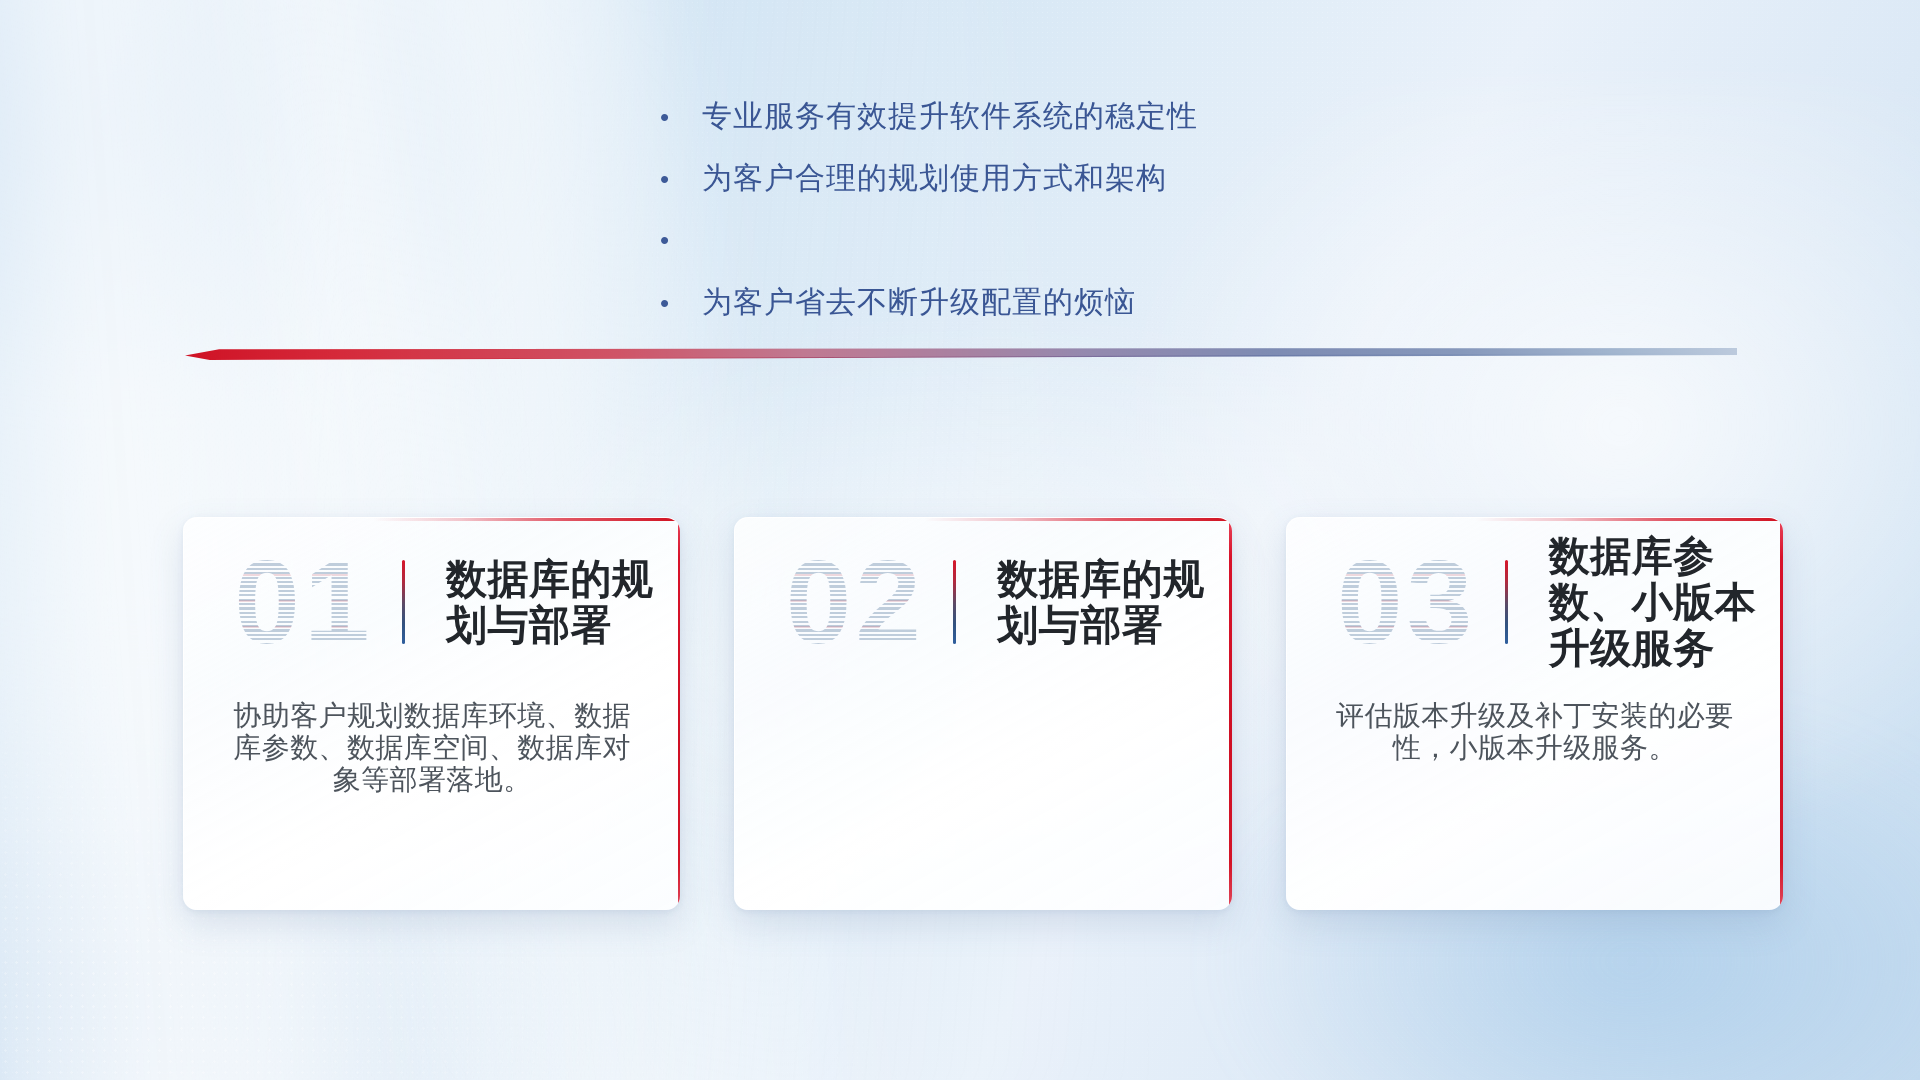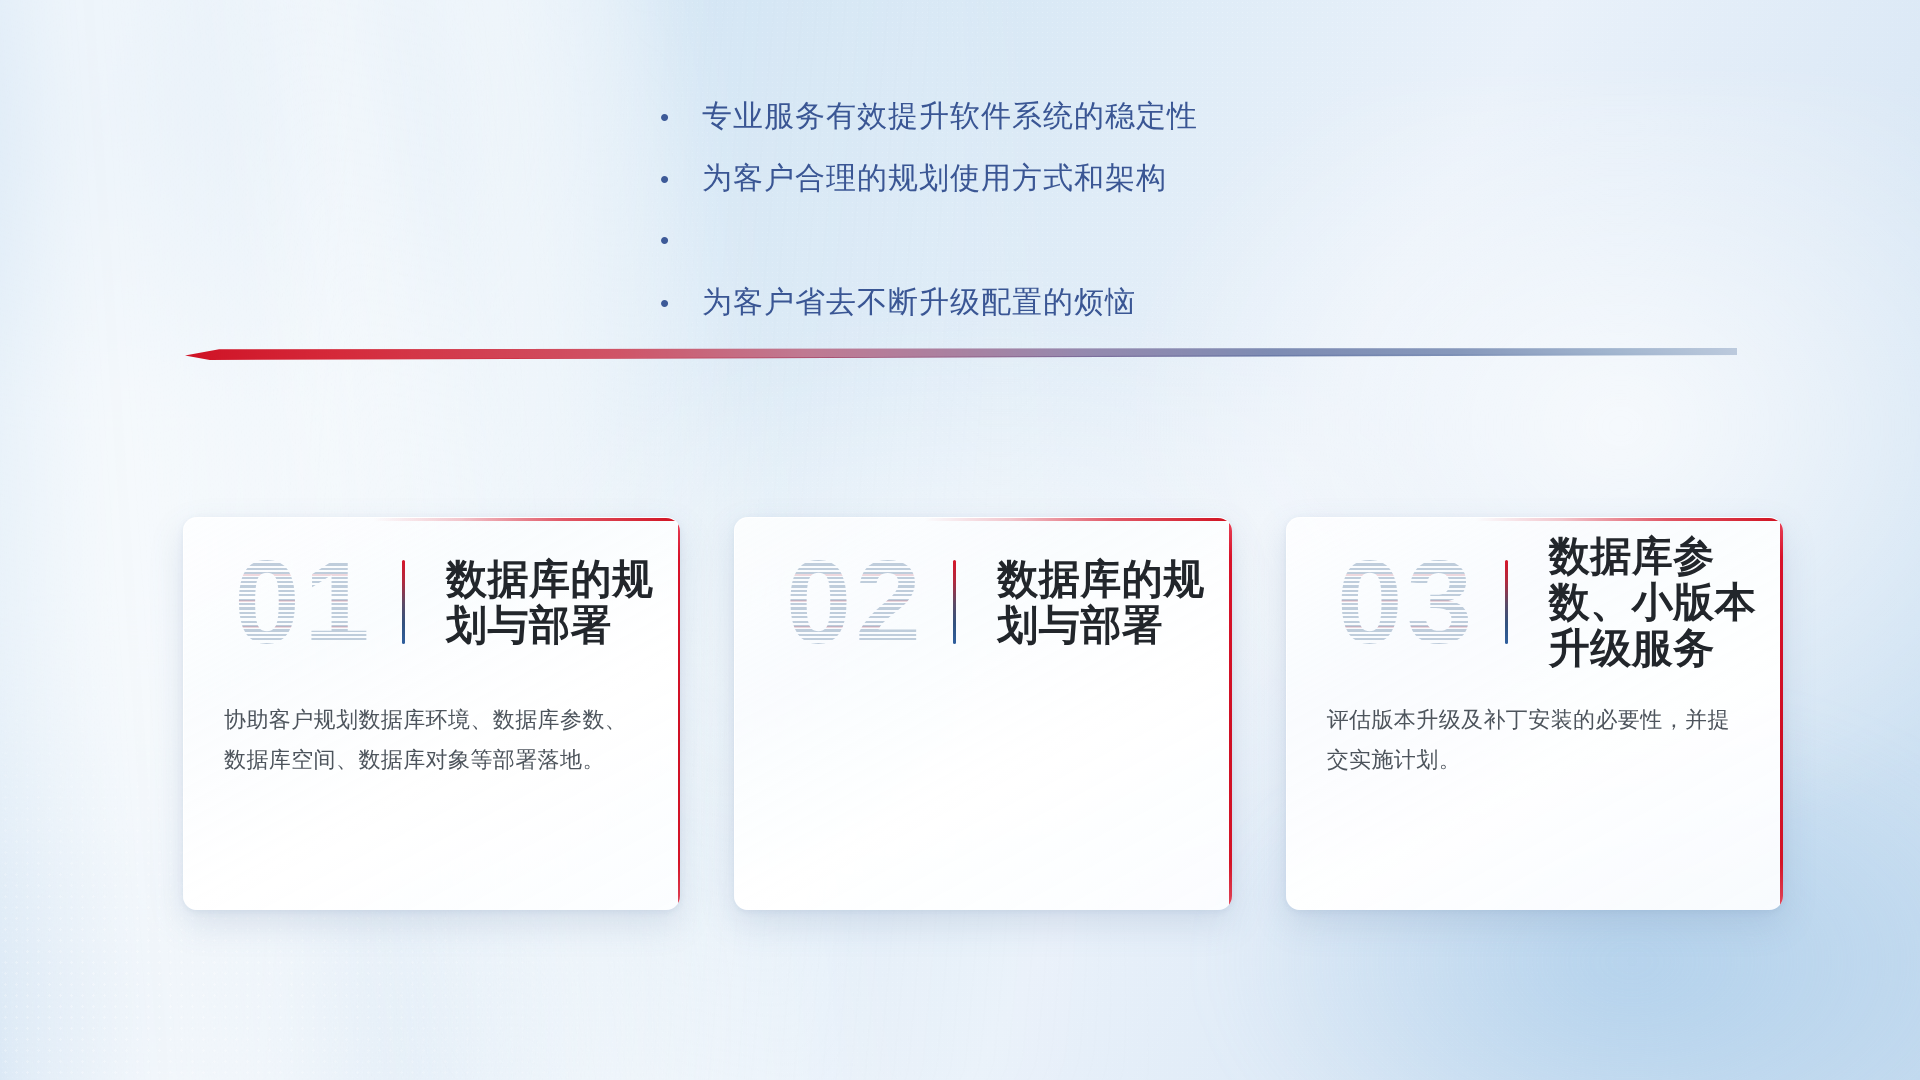--- a/index.html
+++ b/index.html
@@ -151,21 +151,21 @@
     width:3px;height:84px;flex:0 0 3px;margin-right:26px;border-radius:2px;
     background:linear-gradient(180deg,#d6162a 0%,#b02a3f 26%,#5b4a66 52%,#32527f 76%,#2f5f9e 100%);
   }
   .card-title{
     font-size:41px;line-height:46px;color:#22262b;font-weight:600;letter-spacing:.5px;
     width:236px;
     margin-left:15px;
   }
   .card-body{
     margin:14px 40px 0 40px;
-    font-size:22px;line-height:40px;color:#4d545c;letter-spacing:.4px;
+    font-size:28px;line-height:32px;color:#4d545c;letter-spacing:.4px;text-align:center;
   }
 </style>
 </head>
 <body>
 
 <div class="bg">
   <div class="bg-base"></div>
   <div class="bg-blue-tl"></div>
   <div class="bg-blue-bl"></div>
   <div class="bg-blue-br"></div>
@@ -239,17 +239,17 @@
     <div class="card-accent-r"></div>
     <div class="card-inner">
       <div class="card-head">
         <div class="num-wrap">
           <div class="num-base">03</div>
           <div class="num-tint">03</div>
         </div>
         <div class="title-bar"></div>
         <div class="card-title">数据库参数、小版本升级服务</div>
       </div>
-      <div class="card-body">评估版本升级及补丁安装的必要性，并提交实施计划。</div>
+      <div class="card-body">评估版本升级及补丁安装的必要性，小版本升级服务。</div>
     </div>
   </div>
 
 </div>
 
 </body></html>

